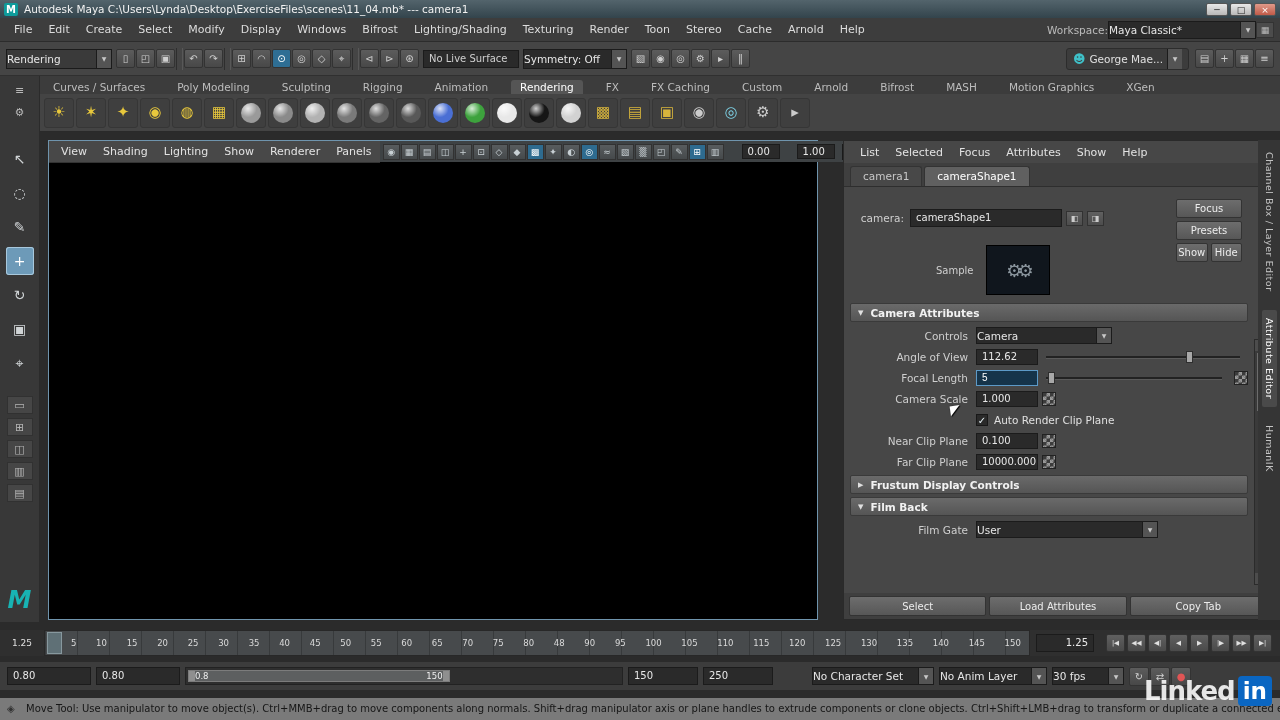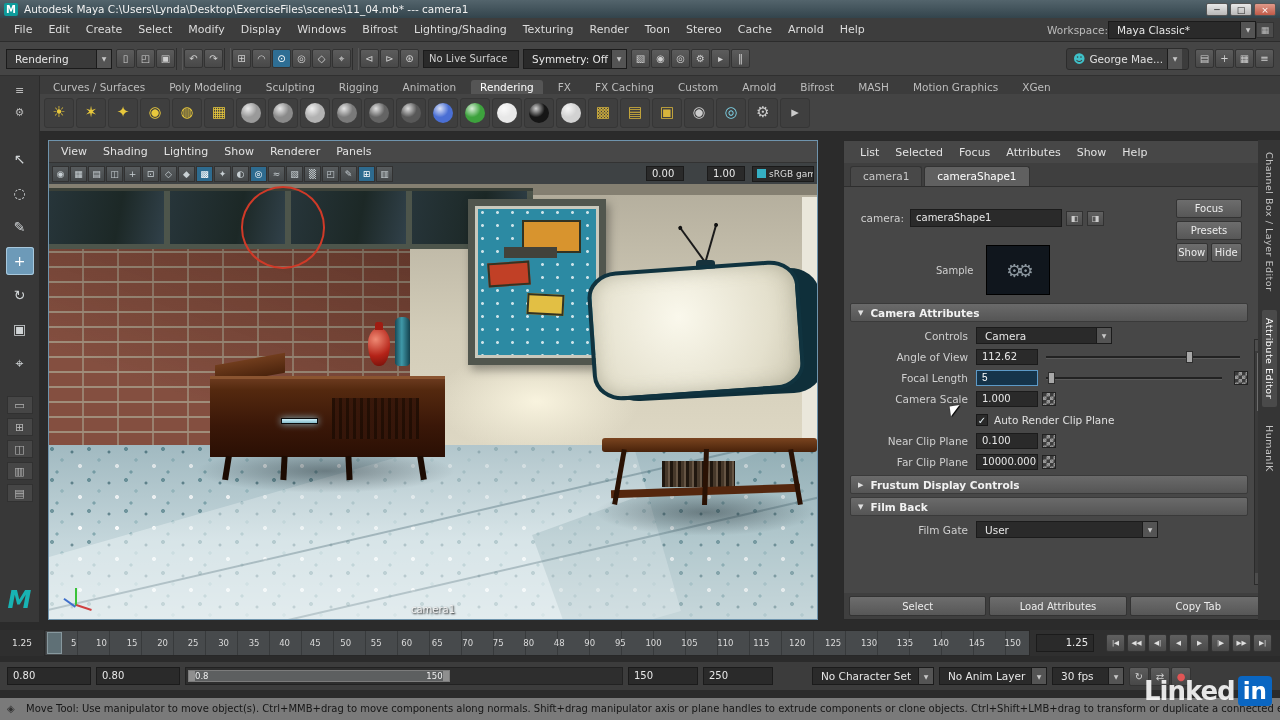--- a/index.html
+++ b/index.html
@@ -20,21 +20,21 @@
     text-align:center; line-height:12px; border:1px solid #555; border-radius:2px; }
   .wb-close { background:linear-gradient(#e09a8a,#c05a48); color:#fff; }
   
   #menubar { position:absolute; left:0; top:18px; width:1280px; height:24px; background:#3d3d3d;
     display:flex; align-items:center; padding:0 6px; border-bottom:1px solid #2c2c2c; }
   .menus { display:flex; }
   .menu-item { padding:0 8px; color:#dcdcdc; font-size:11px; cursor:default; }
   .ws { margin-left:auto; display:flex; align-items:center; }
   .ws-label { color:#bbb; font-size:10.5px; }
   .dd { display:inline-flex; align-items:center; background:#2a2a2a; border:1px solid #1b1b1b;
-    height:18px; font-size:10.5px; color:#e6e6e6; padding-left:8px; }
+    height:18px; font-size:10.5px; color:#e6e6e6; padding-left:0; }
   .dd-ar { margin-left:auto; width:15px; height:100%; background:#545454; color:#c8c8c8; font-size:6px;
     display:flex; align-items:center; justify-content:center; border-left:1px solid #1b1b1b; }
   .ws .dd { width:148px; }
   .mb-ico { width:18px; height:16px; background:#4c4c4c; border:1px solid #333; font-size:9px; color:#bbb;
     display:flex; align-items:center; justify-content:center; }
   
   #statusline { position:absolute; left:0; top:42px; width:1280px; height:34px; background:#454545;
     display:flex; align-items:center; padding:0 6px; gap:4px; border-bottom:1px solid #303030; }
   .menuset { width:106px; height:20px; background:#3a3a3a; }
   .icon-strip { display:flex; align-items:center; gap:1px; }
@@ -70,29 +70,29 @@
   .tools { margin-top:12px; display:flex; flex-direction:column; }
   .tool { width:28px; height:28px; margin:3px auto; display:flex; align-items:center; justify-content:center;
     font-size:14px; color:#d0d4d6; border-radius:3px; }
   .tool.active { background:#6d9ab8; color:#fff; box-shadow:inset 0 0 0 1px #a8c8dc; }
   .lays { margin-top:14px; display:flex; flex-direction:column; }
   .lay { width:26px; height:18px; margin:2px auto; background:#464646; border:1px solid #313131; color:#b5b5b5;
     font-size:11px; display:flex; align-items:center; justify-content:center; }
   .maya-logo { margin-top:auto; margin-bottom:8px; color:#18b3b3; font-size:24px; font-weight:bold; font-style:italic; }
   
   #viewport { position:absolute; left:48px; top:140px; width:770px; height:480px; background:#000;
-    border:1px solid #6f94ad; display:flex; flex-direction:column; }
+    border:1px solid #6f94ad; display:flex; flex-direction:row; }
   #vp-menus { height:22px; background:#484848; display:flex; align-items:center; padding-left:4px;
     border-bottom:1px solid #333; flex:0 0 auto; }
   .vp-menu { padding:0 8px; font-size:11px; color:#e2e2e2; }
   #vp-icons { height:21px; background:#3e4244; display:flex; align-items:center; padding:0 3px; gap:1px; flex:0 0 auto; }
   .vp-icon { width:17px; height:16px; background:linear-gradient(#585c5e,#45494b); border:1px solid #323232;
     color:#c8d0d4; font-size:9px; display:flex; align-items:center; justify-content:center; }
   .vp-icon.active { background:#2e6b8f; color:#fff; }
-  .vp-field { width:38px; height:15px; margin-left:22px; line-height:13px; }
+  .vp-field { width:38px; height:15px; margin-left:16px; line-height:13px; }
   .srgb { margin-left:6px; display:flex; align-items:center; gap:3px; background:#2a2a2a; border:1px solid #1a1a1a;
     height:16px; padding:0 4px; font-size:9px; color:#ddd; width:62px; overflow:hidden; white-space:nowrap; }
   .srgb-swatch { width:9px; height:9px; background:#35b0c4; flex:0 0 auto; }
   
   .scene { flex:1; position:relative; overflow:hidden; background:#c9c3b0; }
   .wall { position:absolute; left:0; top:0; width:100%; height:62%;
     background:linear-gradient(180deg,#b3ad9c,#d3cdb9 55%,#ded8c4); }
   .ceil { position:absolute; left:0; top:0; width:100%; height:2.5%; background:#847f71; }
   .brightcol { position:absolute; right:0; top:3%; width:2%; height:58%; background:#eae7db; }
   .brick { position:absolute; left:0; top:2%; width:47%; height:64%;
@@ -386,21 +386,21 @@
 
       <span class="st-icon">▤</span>
           <span class="st-icon">+</span>
           <span class="st-icon">▦</span>
           <span class="st-icon">≡</span>
         </div>
     </div>
   </div>
 
   <div id="shelftabs">
-    <div style="display:flex; gap:6px;">
+    <div style="display:flex; gap:14px;">
 
     <span class="shelf-tab">Curves / Surfaces</span>
         <span class="shelf-tab">Poly Modeling</span>
         <span class="shelf-tab">Sculpting</span>
         <span class="shelf-tab">Rigging</span>
         <span class="shelf-tab">Animation</span>
         <span class="shelf-tab active">Rendering</span>
         <span class="shelf-tab">FX</span>
         <span class="shelf-tab">FX Caching</span>
         <span class="shelf-tab">Custom</span>

